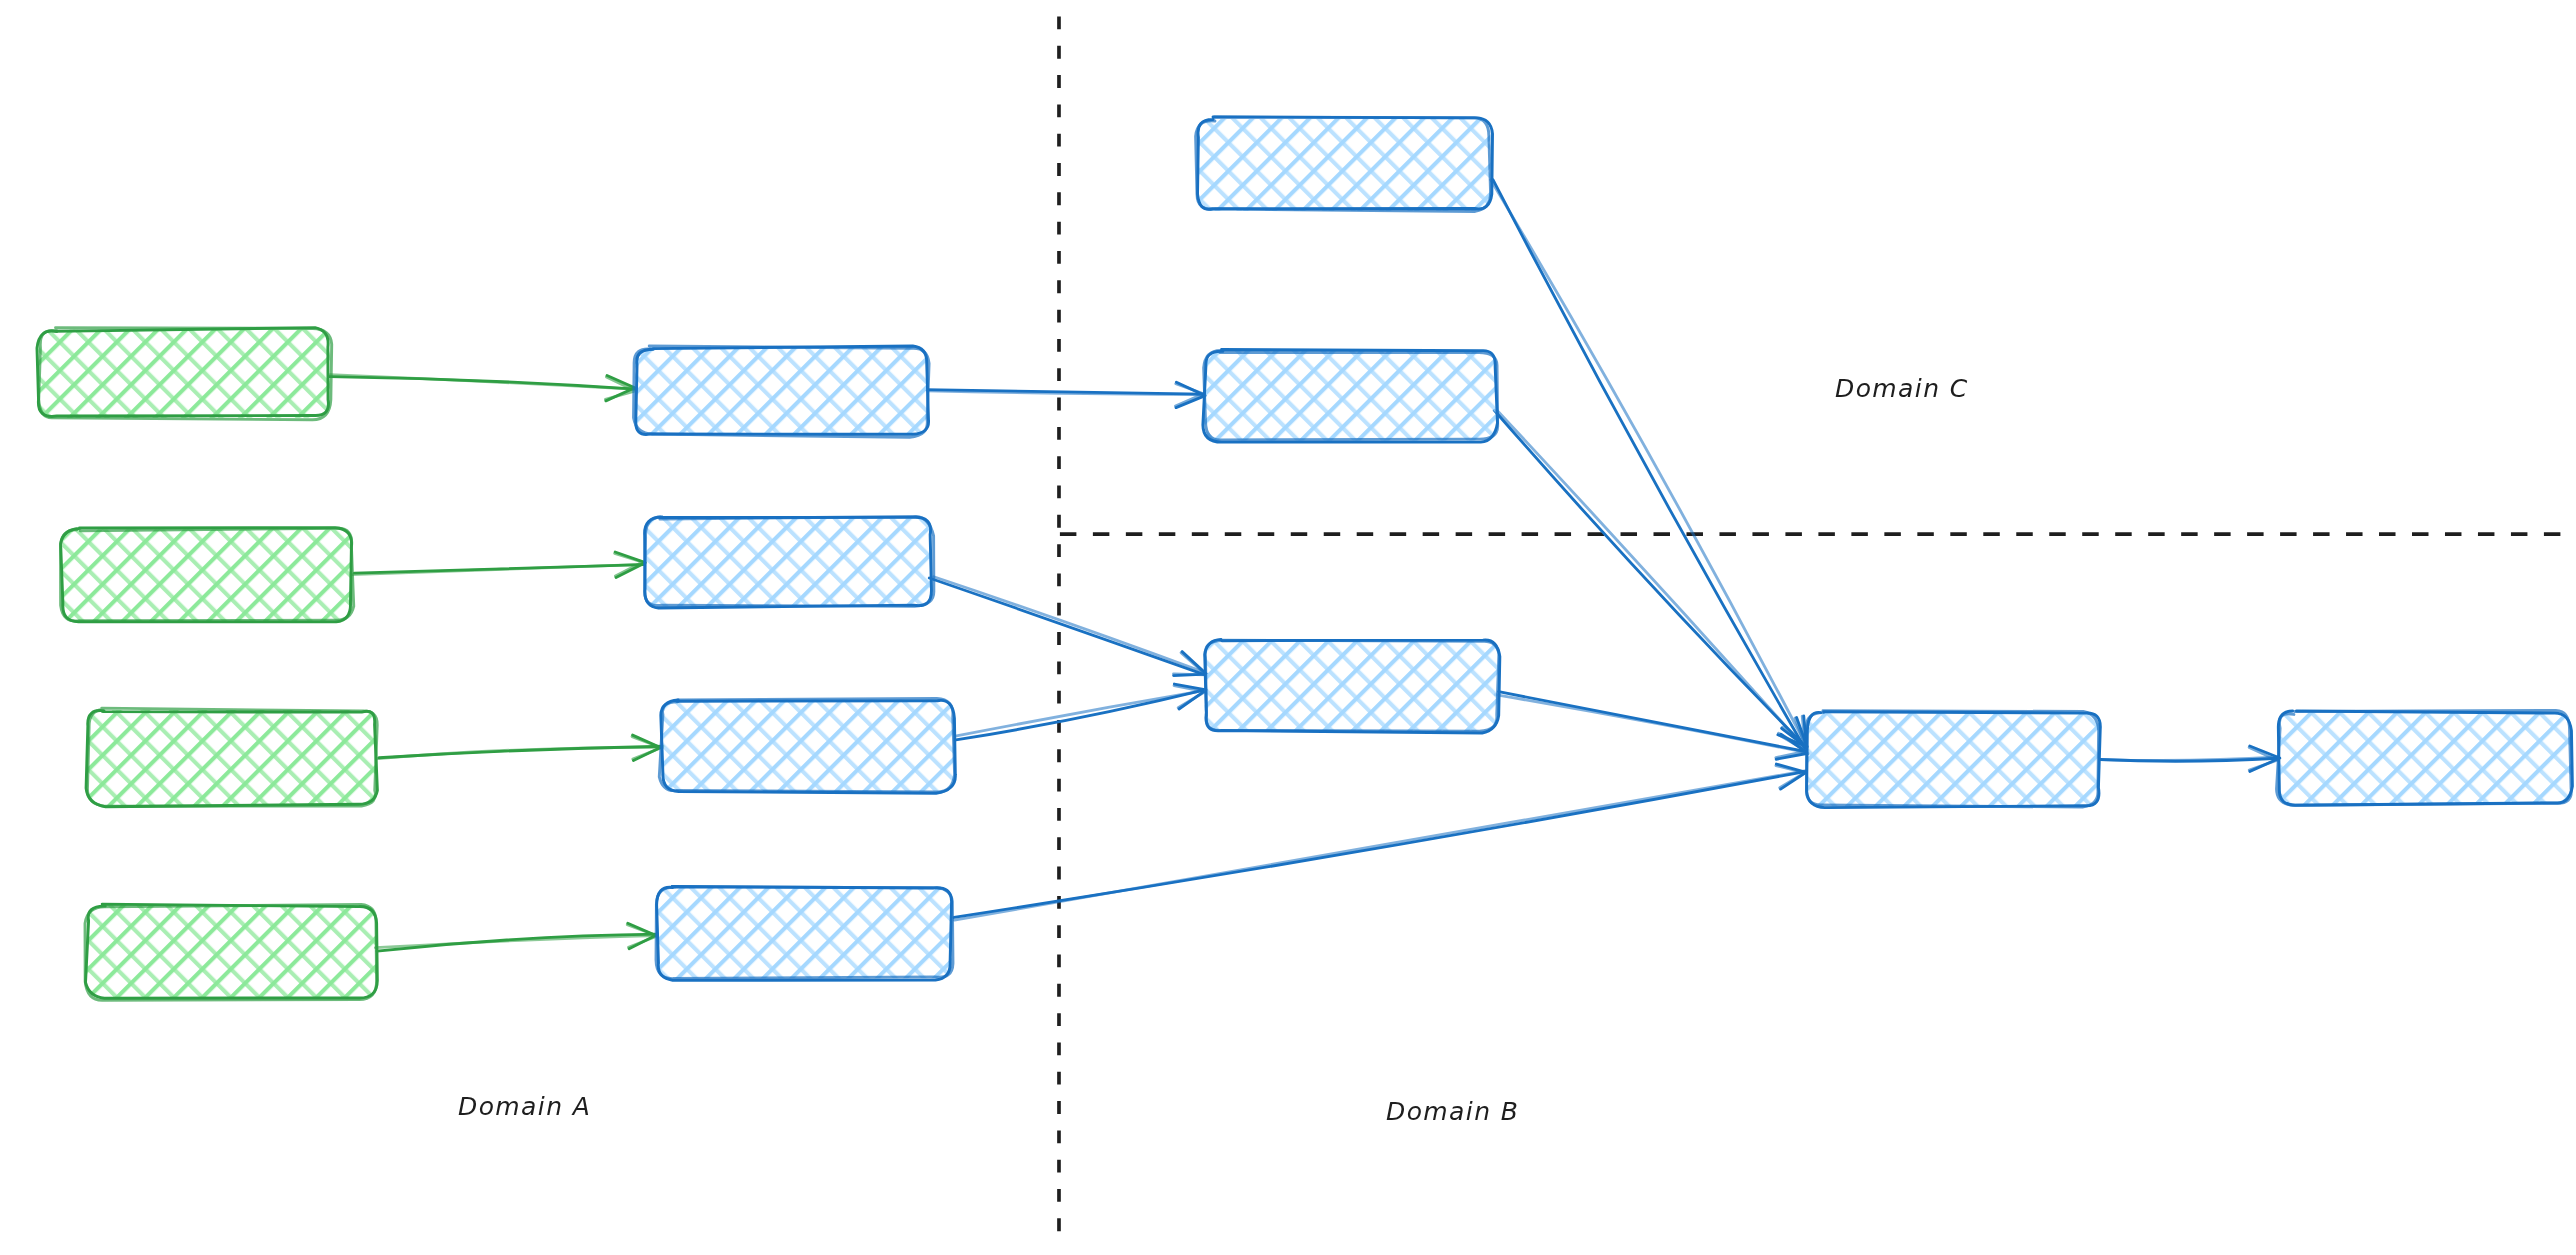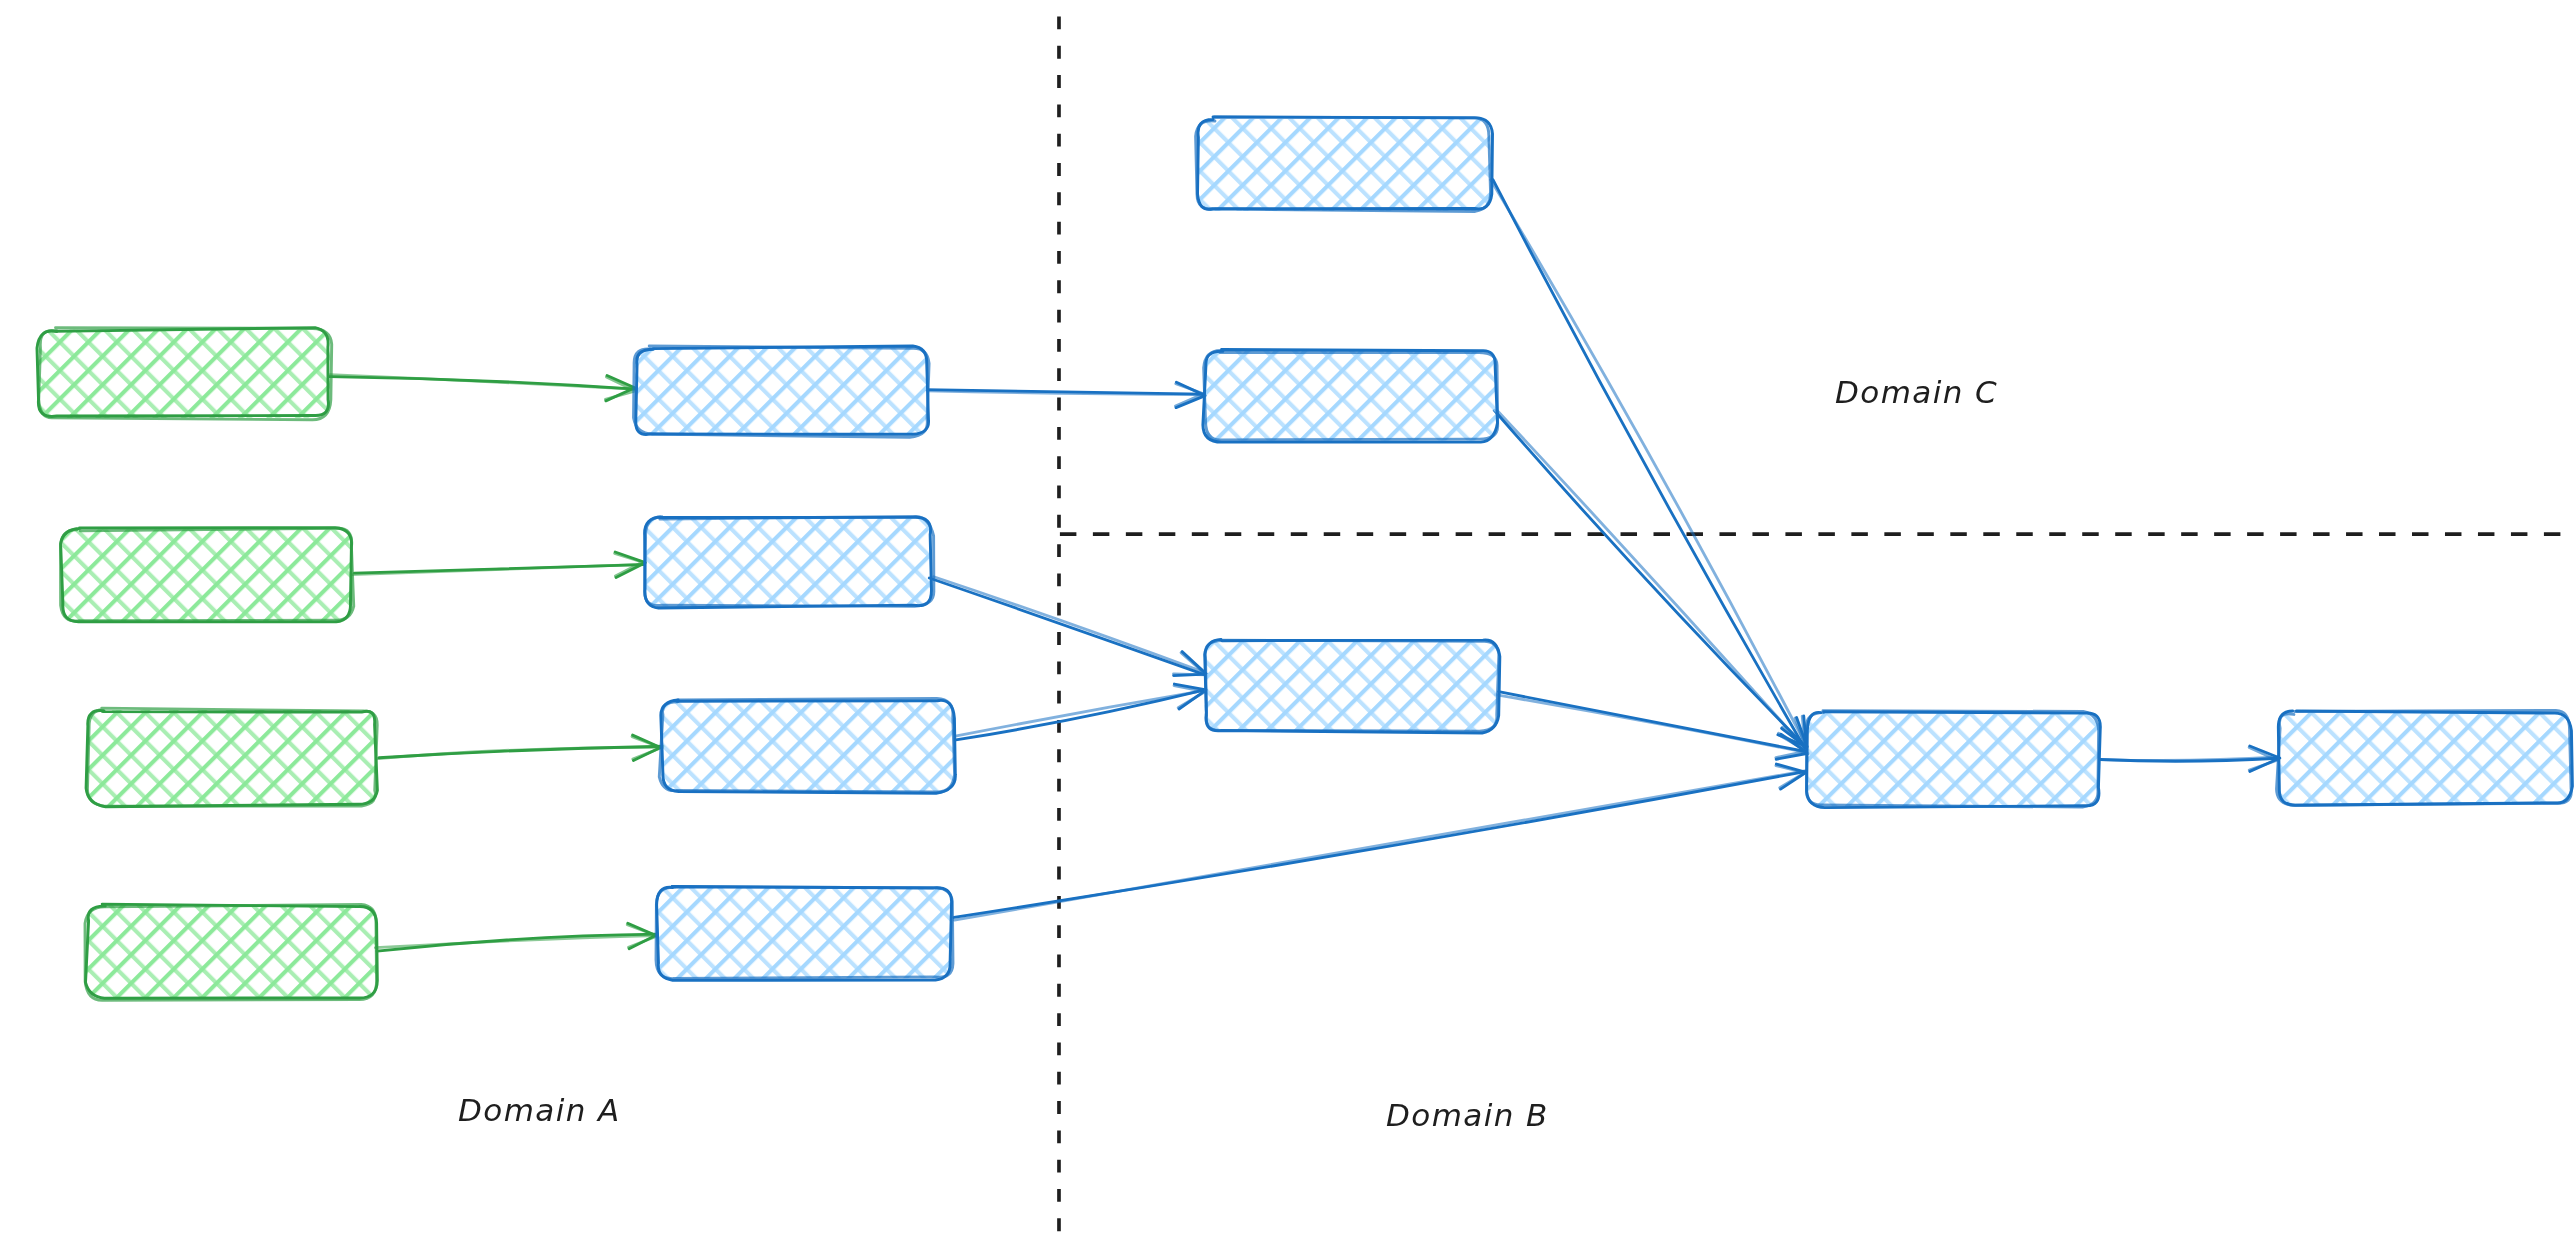--- a/index.html
+++ b/index.html
@@ -17,21 +17,21 @@
   }
   #canvas {
     position: absolute;
     top: 0; left: 0;
     width: 2576px;
     height: 1255px;
   }
   .domain-label {
     position: absolute;
     font-family: "DejaVu Sans", sans-serif;
-    font-size: 31px;
+    font-size: 25px;
     font-style: italic;
     color: #1e1e1e;
     white-space: nowrap;
     letter-spacing: 1.4px;
     user-select: none;
   }
 </style>
 </head>
 <body>
 

